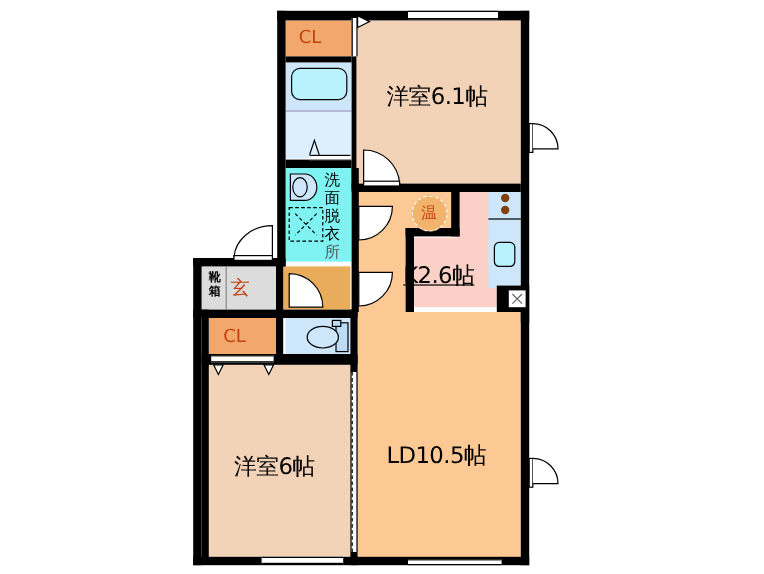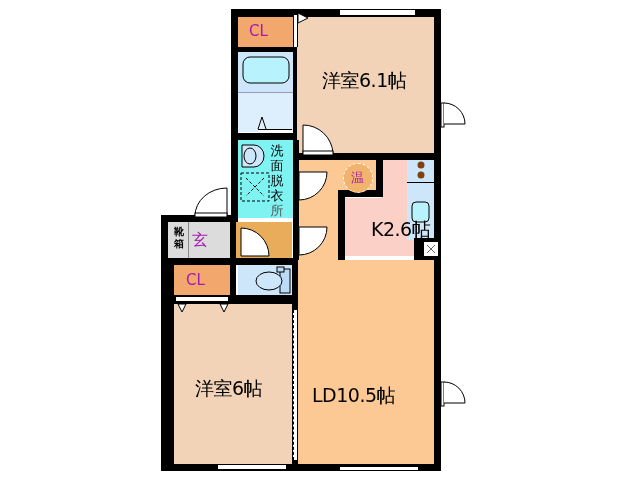--- a/index.html
+++ b/index.html
@@ -1,21 +1,21 @@
 <!DOCTYPE html>
 <html><head>
   <meta charset="utf-8">
   <style>
     html, body { margin:0; padding:0; background:#fff; }
     body { width:637px; height:478px; position:relative; overflow:hidden;
            font-family:"DejaVu Sans", "Liberation Sans", sans-serif; }
     .abs { position:absolute; box-sizing:border-box; }
     .wall { position:absolute; background:#000; }
     .room-label { position:absolute; color:#000; white-space:nowrap; font-size:19px; letter-spacing:-0.5px; }
-    .small-label { position:absolute; color:#a21caf; font-size:15px; }
+    .small-label { position:absolute; color:#c2410c; font-size:15px; }
     .win { position:absolute; background:#fff; border-top:1px solid #000; border-bottom:1px solid #000; box-sizing:border-box; }
     .winv { position:absolute; background:#fff; border-left:1px solid #000; border-right:1px solid #000; box-sizing:border-box; }
     svg { position:absolute; overflow:visible; }
   </style>
 </head>
 <body>
 
 <div class="abs" style="left:296px;top:17px;width:138px;height:136px;background:#f2d3b8;"></div>
 <div class="abs" style="left:238px;top:17px;width:55px;height:30px;background:#f2a86c;"></div>
 <div class="abs" style="left:238px;top:52px;width:55px;height:40px;background:#cde6fa;"></div>
@@ -129,22 +129,22 @@
 <svg style="left:424px;top:242px;" width="14" height="14">
     <rect x="0" y="0" width="14" height="14" fill="#fff"></rect>
     <path d="M3 3 L11 11 M11 3 L3 11" stroke="#666" stroke-width="1"></path>
   </svg>
 
 <div class="abs" style="left:343px;top:163px;width:30px;height:30px;border-radius:50%;background:#f2b46c;border:1px dashed #fff;"></div>
 <span class="small-label" style="left:351px;top:169px;font-size:13px;">温</span>
 
 <span class="room-label" style="left:322px;top:68px;">洋室6.1帖</span>
 <span class="room-label" style="left:195px;top:376px;">洋室6帖</span>
-<span class="room-label" style="left:312px;top:367px;margin-top:16px;">LD10.5帖</span>
-<span class="room-label" style="left:371px;top:217px;">K2.6帖</span>
+<span class="room-label" style="left:322px;top:367px;">LD10.5帖</span>
+<span class="room-label" style="left:336px;top:217px;text-decoration:underline;">K2.6帖</span>
 <span class="small-label" style="left:249px;top:22px;">CL</span>
 <span class="small-label" style="left:186px;top:271px;">CL</span>
 <span class="small-label" style="left:192px;top:230px;font-size:16px;">玄</span>
 <div class="abs" style="left:188px;top:222px;width:1px;height:36px;background:#888;"></div>
 
 <div class="abs" style="left:269px;top:143px;width:16px;font-size:13px;line-height:15px;text-align:center;">
   <div>洗</div>
   <div>面</div>
   <div>脱</div>
   <div>衣</div>

